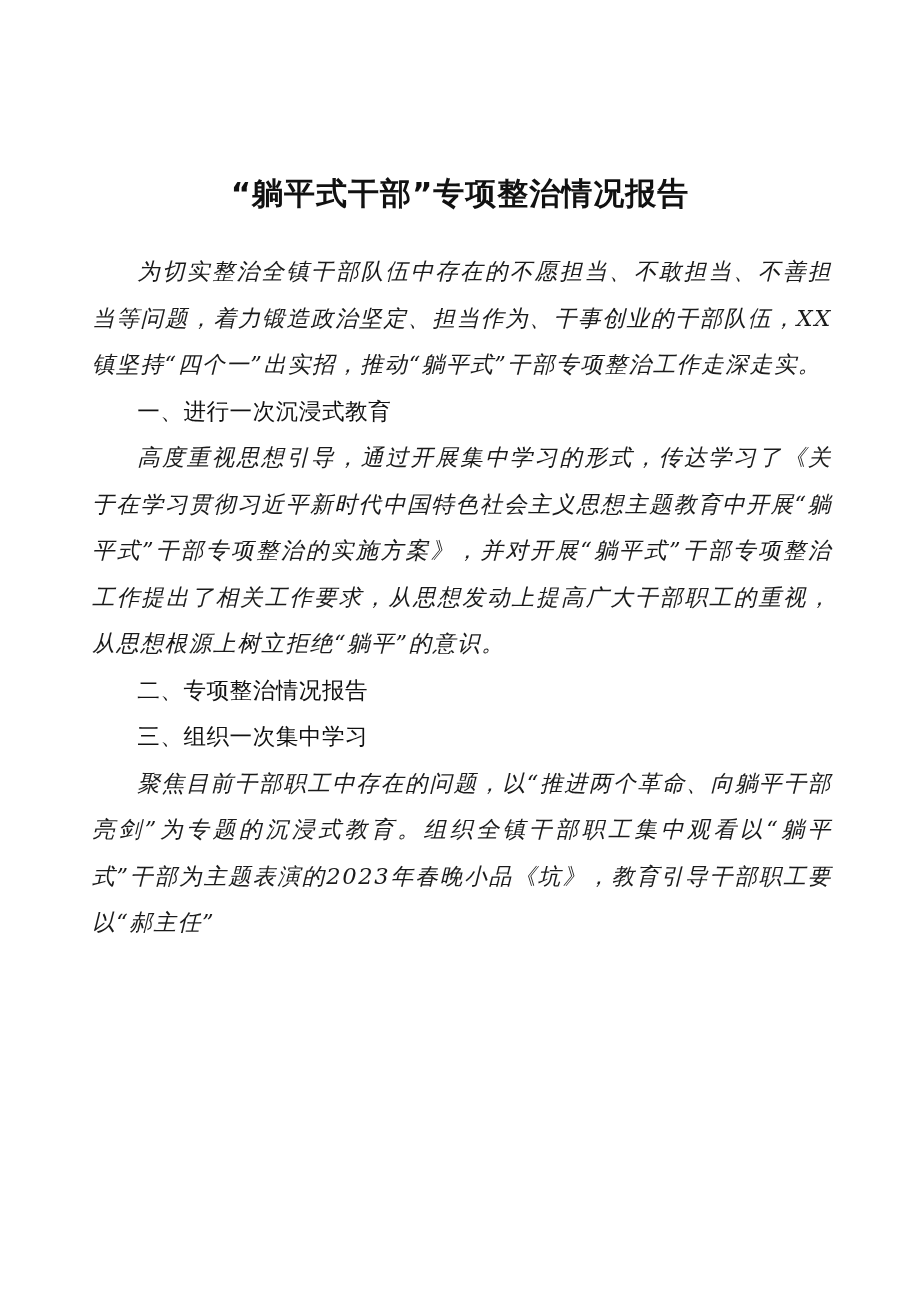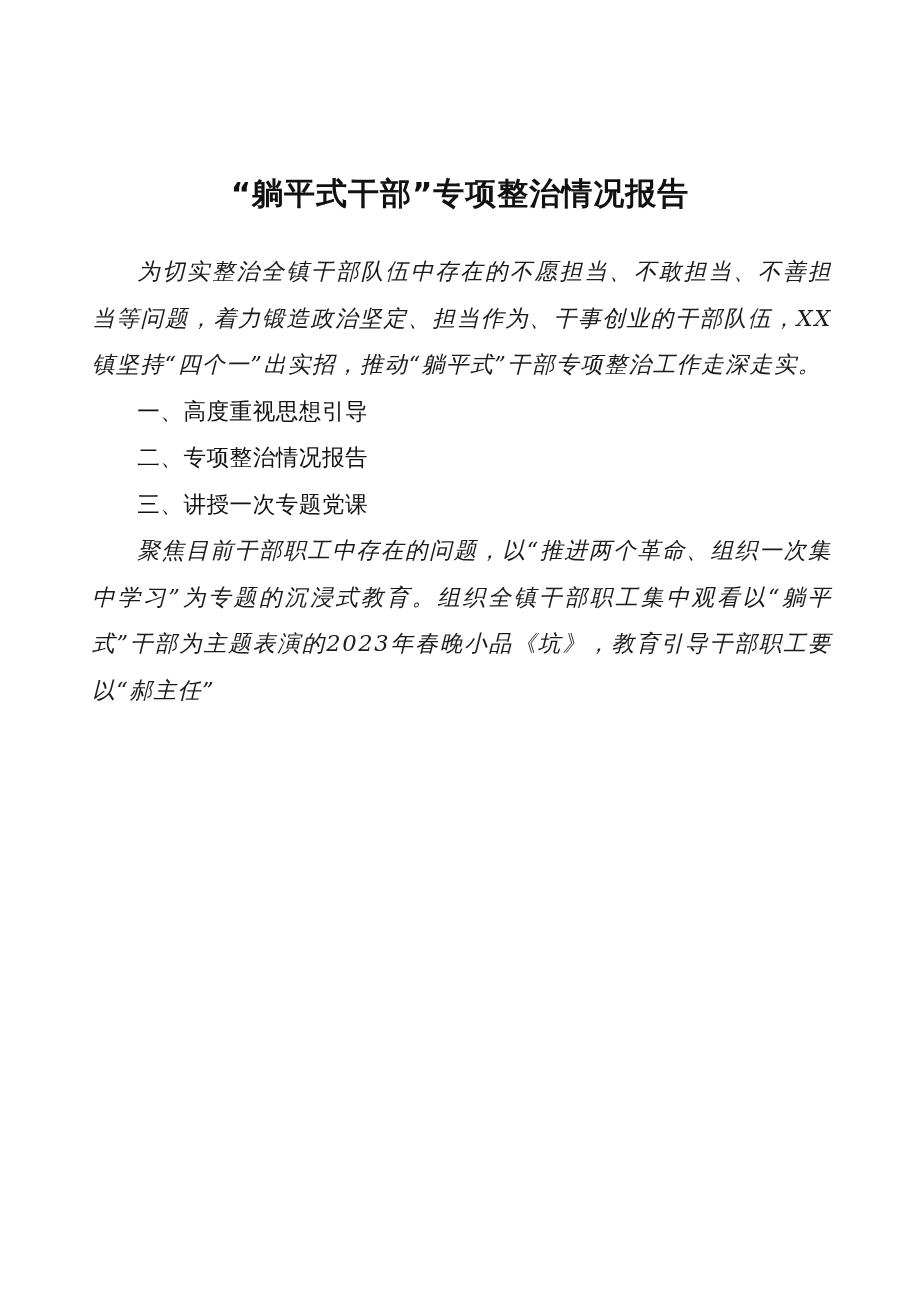--- a/index.html
+++ b/index.html
@@ -65,20 +65,21 @@
   </style>
 </head>
 <body>
 
 <div class="page">
   <h1 class="doc-title">“躺平式干部”专项整治情况报告</h1>
 
   <div class="content">
     <p class="para">为切实整治全镇干部队伍中存在的不愿担当、不敢担当、不善担当等问题，着力锻造政治坚定、担当作为、干事创业的干部队伍，XX镇坚持“四个一”出实招，推动“躺平式”干部专项整治工作走深走实。</p>
 
-    <h2 class="heading">一、高度重视思想引导</h2>
+    <h2 class="heading">一、进行一次沉浸式教育</h2>
+    <p class="para">高度重视思想引导，通过开展集中学习的形式，传达学习了《关于在学习贯彻习近平新时代中国特色社会主义思想主题教育中开展“躺平式”干部专项整治的实施方案》，并对开展“躺平式”干部专项整治工作提出了相关工作要求，从思想发动上提高广大干部职工的重视，从思想根源上树立拒绝“躺平”的意识。</p>
 
     <h2 class="heading">二、专项整治情况报告</h2>
 
-    <h2 class="heading">三、讲授一次专题党课</h2>
-    <p class="para">聚焦目前干部职工中存在的问题，以“推进两个革命、组织一次集中学习”为专题的沉浸式教育。组织全镇干部职工集中观看以“躺平式”干部为主题表演的2023年春晚小品《坑》，教育引导干部职工要以“郝主任”</p>
+    <h2 class="heading">三、组织一次集中学习</h2>
+    <p class="para">聚焦目前干部职工中存在的问题，以“推进两个革命、向躺平干部亮剑”为专题的沉浸式教育。组织全镇干部职工集中观看以“躺平式”干部为主题表演的2023年春晚小品《坑》，教育引导干部职工要以“郝主任”</p>
   </div>
 </div>
 
 </body></html>

